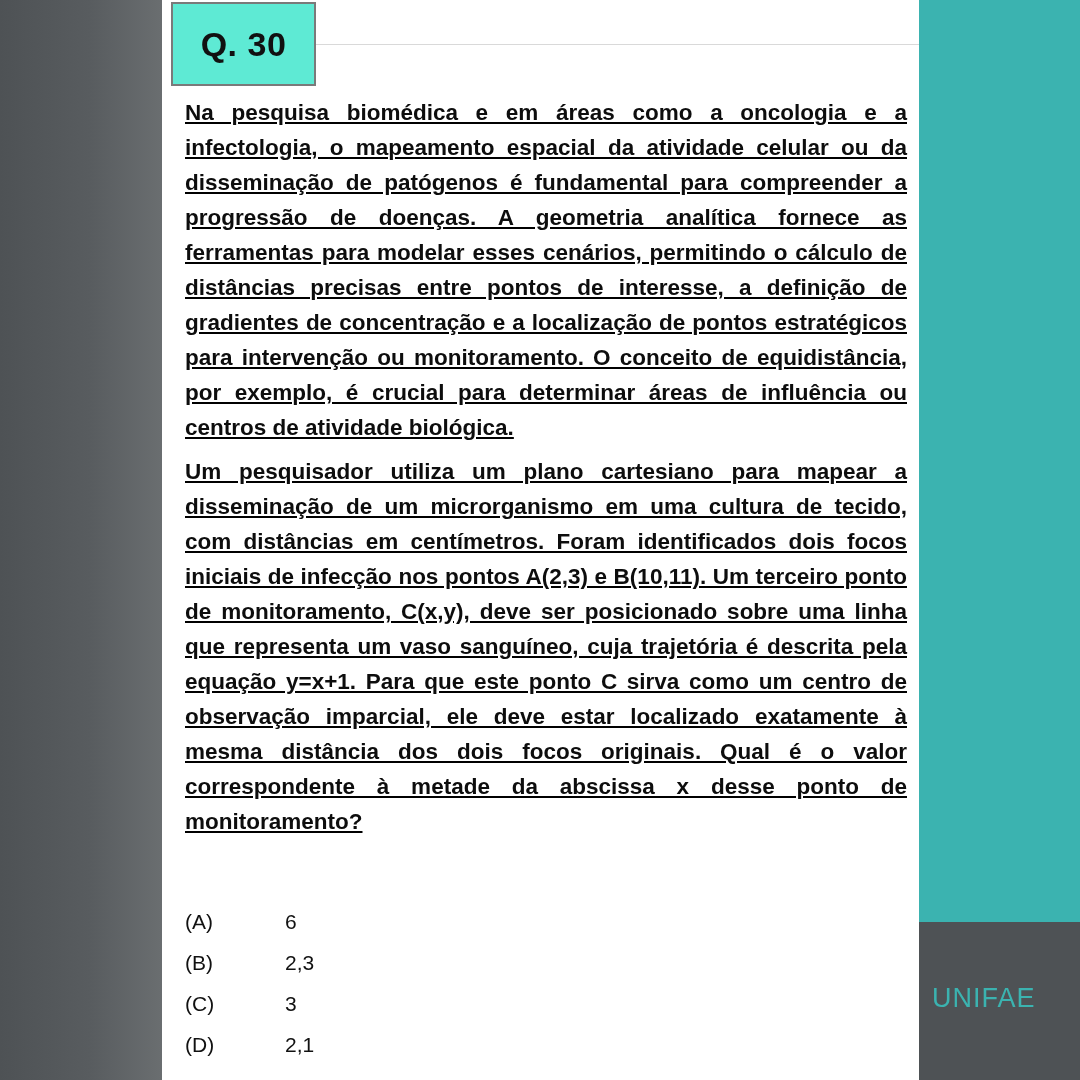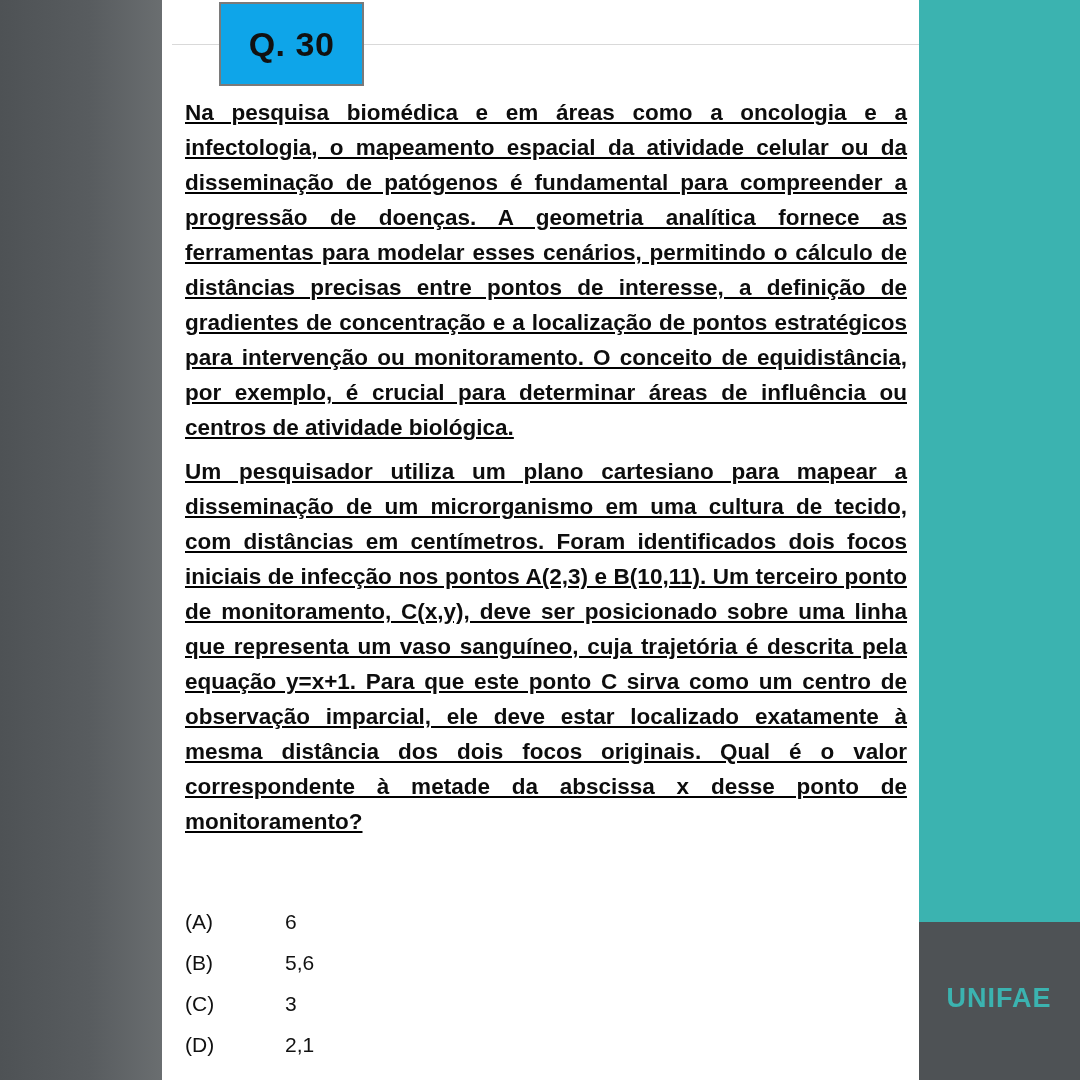--- a/index.html
+++ b/index.html
@@ -33,24 +33,24 @@
     position: absolute;
     right: 0; top: 922px;
     width: 161px; height: 158px;
     background: #4e5255;
   }
   .logo {
     position: absolute;
     right: 14px;
     top: 983px;
     width: 134px;
-    text-align: center;
+    text-align: left;
     color: #3bb3b0;
     font-size: 27px;
-    font-weight: bold;
+    font-weight: normal;
     letter-spacing: 1px;
     font-family: "Liberation Sans", sans-serif;
   }
 
   
   .sheet {
     position: absolute;
     left: 162px; top: 0;
     width: 757px; height: 1080px;
     background: #ffffff;
@@ -70,26 +70,25 @@
     width: 747px;
     height: 1px;
     background: #d9d9d9;
   }
   .qbadge {
     position: absolute;
     left: 9px;
     top: 2px;
     width: 145px;
     height: 84px;
-    background: #0ea5e9;
+    background: #5eead4;
     border: 2px solid #7a7a7a;
     display: flex;
     align-items: center;
     justify-content: center;
-    margin-left: 48px;
   }
   .qbadge span {
     font-size: 34px;
     font-weight: bold;
     color: #111111;
     letter-spacing: 0.5px;
   }
 
   
   .qbody {
@@ -156,21 +155,21 @@
     <p class="para">Um pesquisador utiliza um plano cartesiano para mapear a disseminação de um microrganismo em uma cultura de tecido, com distâncias em centímetros. Foram identificados dois focos iniciais de infecção nos pontos A(2,3) e B(10,11). Um terceiro ponto de monitoramento, C(x,y), deve ser posicionado sobre uma linha que representa um vaso sanguíneo, cuja trajetória é descrita pela equação y=x+1. Para que este ponto C sirva como um centro de observação imparcial, ele deve estar localizado exatamente à mesma distância dos dois focos originais. Qual é o valor correspondente à metade da abscissa x desse ponto de monitoramento?</p>
   </div>
 
   <div class="alts">
     <div class="alt">
       <span class="alt-letter">(A)</span>
       <span class="alt-text">6</span>
     </div>
     <div class="alt">
       <span class="alt-letter">(B)</span>
-      <span class="alt-text">5,6</span>
+      <span class="alt-text">2,3</span>
     </div>
     <div class="alt">
       <span class="alt-letter">(C)</span>
       <span class="alt-text">3</span>
     </div>
     <div class="alt">
       <span class="alt-letter">(D)</span>
       <span class="alt-text">2,1</span>
     </div>
   </div>

